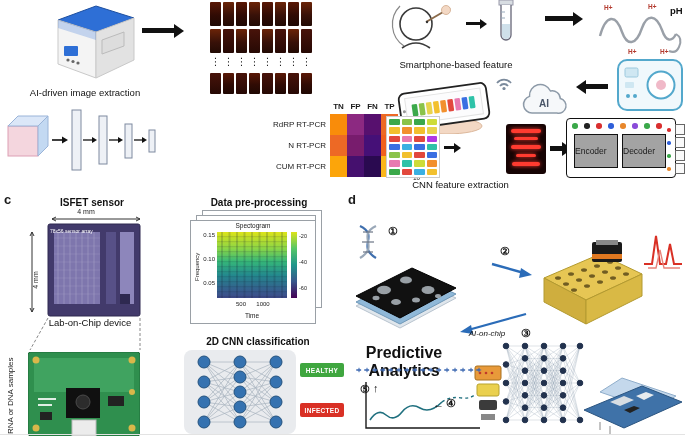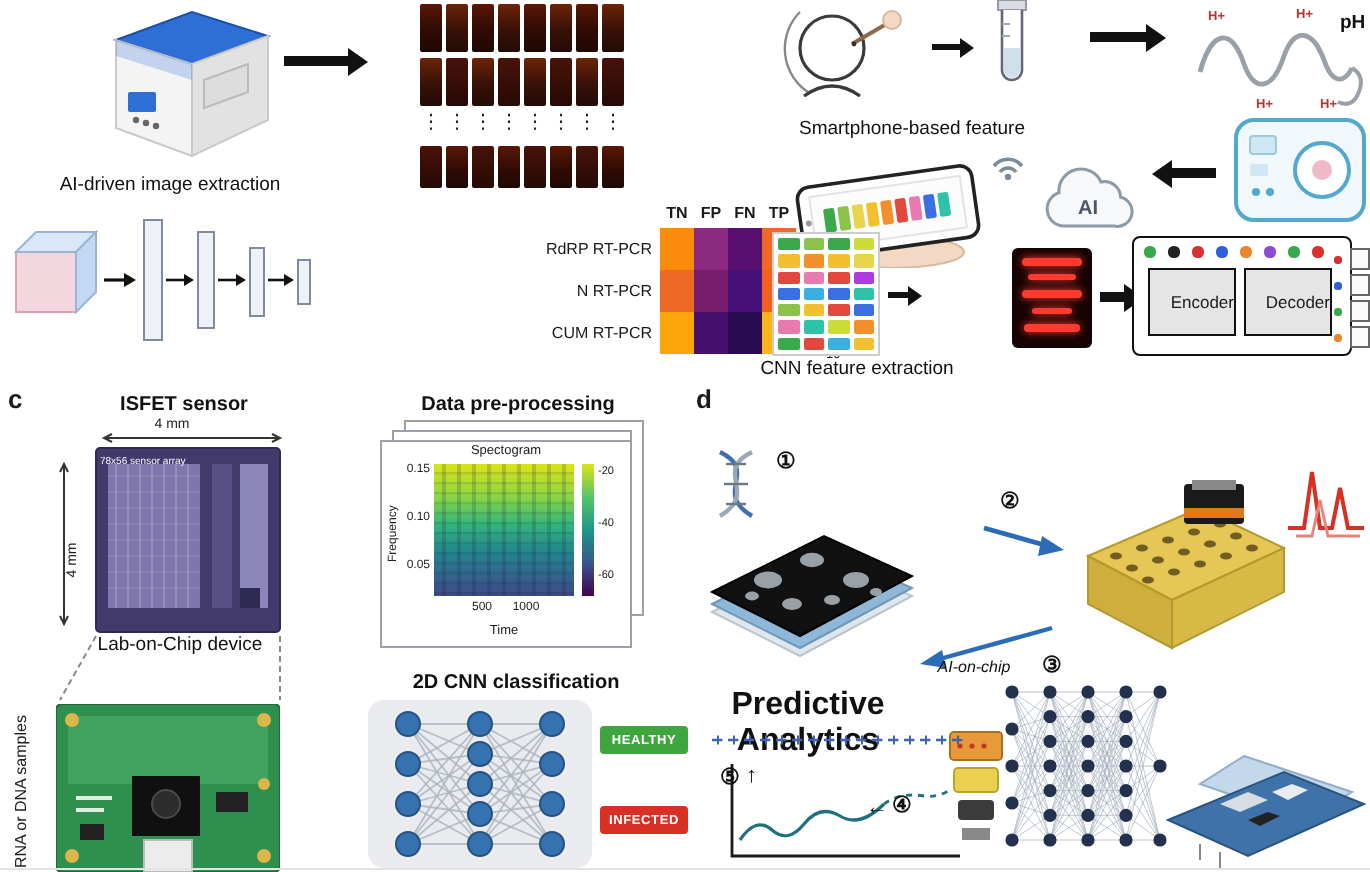--- a/index.html
+++ b/index.html
@@ -32,22 +32,22 @@
   .dotrow{position:absolute;display:flex;gap:2px;font-size:10px;color:#222;line-height:12px;}
   .dotrow span{width:11px;text-align:center;}
   .gel{position:absolute;background:#fff;border:1px solid #ccc;padding:2px;display:flex;flex-direction:column;gap:2px;box-sizing:border-box;}
   .gelrow{display:flex;gap:2px;flex:1;}
   .gelseg{flex:1;border-radius:1px;}
   .redgel{position:absolute;background:#160404;border-radius:3px;}
   .redband{position:absolute;background:#ff3b30;border-radius:2px;box-shadow:0 0 4px #ff3b30;}
   .trap{position:absolute;background:#d7d7d7;clip-path:polygon(0% 0%,100% 22%,100% 78%,0% 100%);
         display:flex;align-items:center;justify-content:center;font-size:8.5px;font-weight:600;}
   .tfouter{position:absolute;border:1.4px solid #111;border-radius:4px;background:#fff;}
-  .tfbox{position:absolute;border:1.2px solid #111;background:#e5e5e5;font-size:8.5px;
-         display:flex;align-items:center;justify-content:flex-end;}
+  .tfbox{position:absolute;border:1.2px solid #111;background:#a3a3a3;font-size:8.5px;
+         display:flex;align-items:center;justify-content:flex-start;}
   .outchip{position:absolute;width:8px;height:9px;border:0.8px solid #666;background:#fafafa;}
   .dot{position:absolute;border-radius:50%;}
   .statusbox{position:absolute;color:#fff;font-size:6.5px;font-weight:700;display:flex;align-items:center;
              justify-content:center;border-radius:2px;letter-spacing:.3px;}
   .frame{position:absolute;background:#fff;border:1px solid #9aa0a6;box-sizing:border-box;}
   .spec-tick{position:absolute;font-size:6px;color:#222;line-height:6px;}
   .spcb{position:absolute;background:linear-gradient(180deg,#dce319,#55c667,#1f968b,#39568c,#440154);}
   .vlabel{position:absolute;transform:rotate(-90deg);transform-origin:left top;white-space:nowrap;font-size:8px;color:#222;}
   .chipoverlay{position:absolute;color:#fff;font-size:5px;line-height:1.25;}
   .step{position:absolute;font-size:11px;font-weight:600;color:#111;line-height:11px;}
@@ -327,21 +327,21 @@
       <div class="dot" style="left: 1px; top: 8px; width: 3.5px; height: 3.5px; background: rgb(217, 47, 47);"></div>
       <div class="outchip" style="left: 9px; top: 4px;"></div>
       <div class="dot" style="left: 1px; top: 21px; width: 3.5px; height: 3.5px; background: rgb(47, 95, 217);"></div>
       <div class="outchip" style="left: 9px; top: 17px;"></div>
       <div class="dot" style="left: 1px; top: 34px; width: 3.5px; height: 3.5px; background: rgb(59, 168, 74);"></div>
       <div class="outchip" style="left: 9px; top: 30px;"></div>
       <div class="dot" style="left: 1px; top: 47px; width: 3.5px; height: 3.5px; background: rgb(232, 135, 43);"></div>
       <div class="outchip" style="left: 9px; top: 43px;"></div>
     </div>
 
-  <div class="abs cap" style="left:366px;top:180px;width:125px">CNN feature extraction</div>
+  <div class="abs cap" style="left:398px;top:180px;width:125px">CNN feature extraction</div>
 
   <div class="abs big-label" style="left:4px;top:192px">c</div>
 
   <div class="abs cap t600" style="left:36px;top:197px;width:112px;font-size:10px">ISFET sensor</div>
 
   <svg class="abs" style="left:28px;top:206px;width:116px;height:114px" viewBox="0 0 116 114">
     <text x="58" y="8" text-anchor="middle" font-size="7" fill="#222">4 mm</text>
     <line x1="24" y1="13" x2="112" y2="13" stroke="#333"></line>
     <polyline points="28,11 24,13 28,15" fill="none" stroke="#333"></polyline>
     <polyline points="108,11 112,13 108,15" fill="none" stroke="#333"></polyline>

